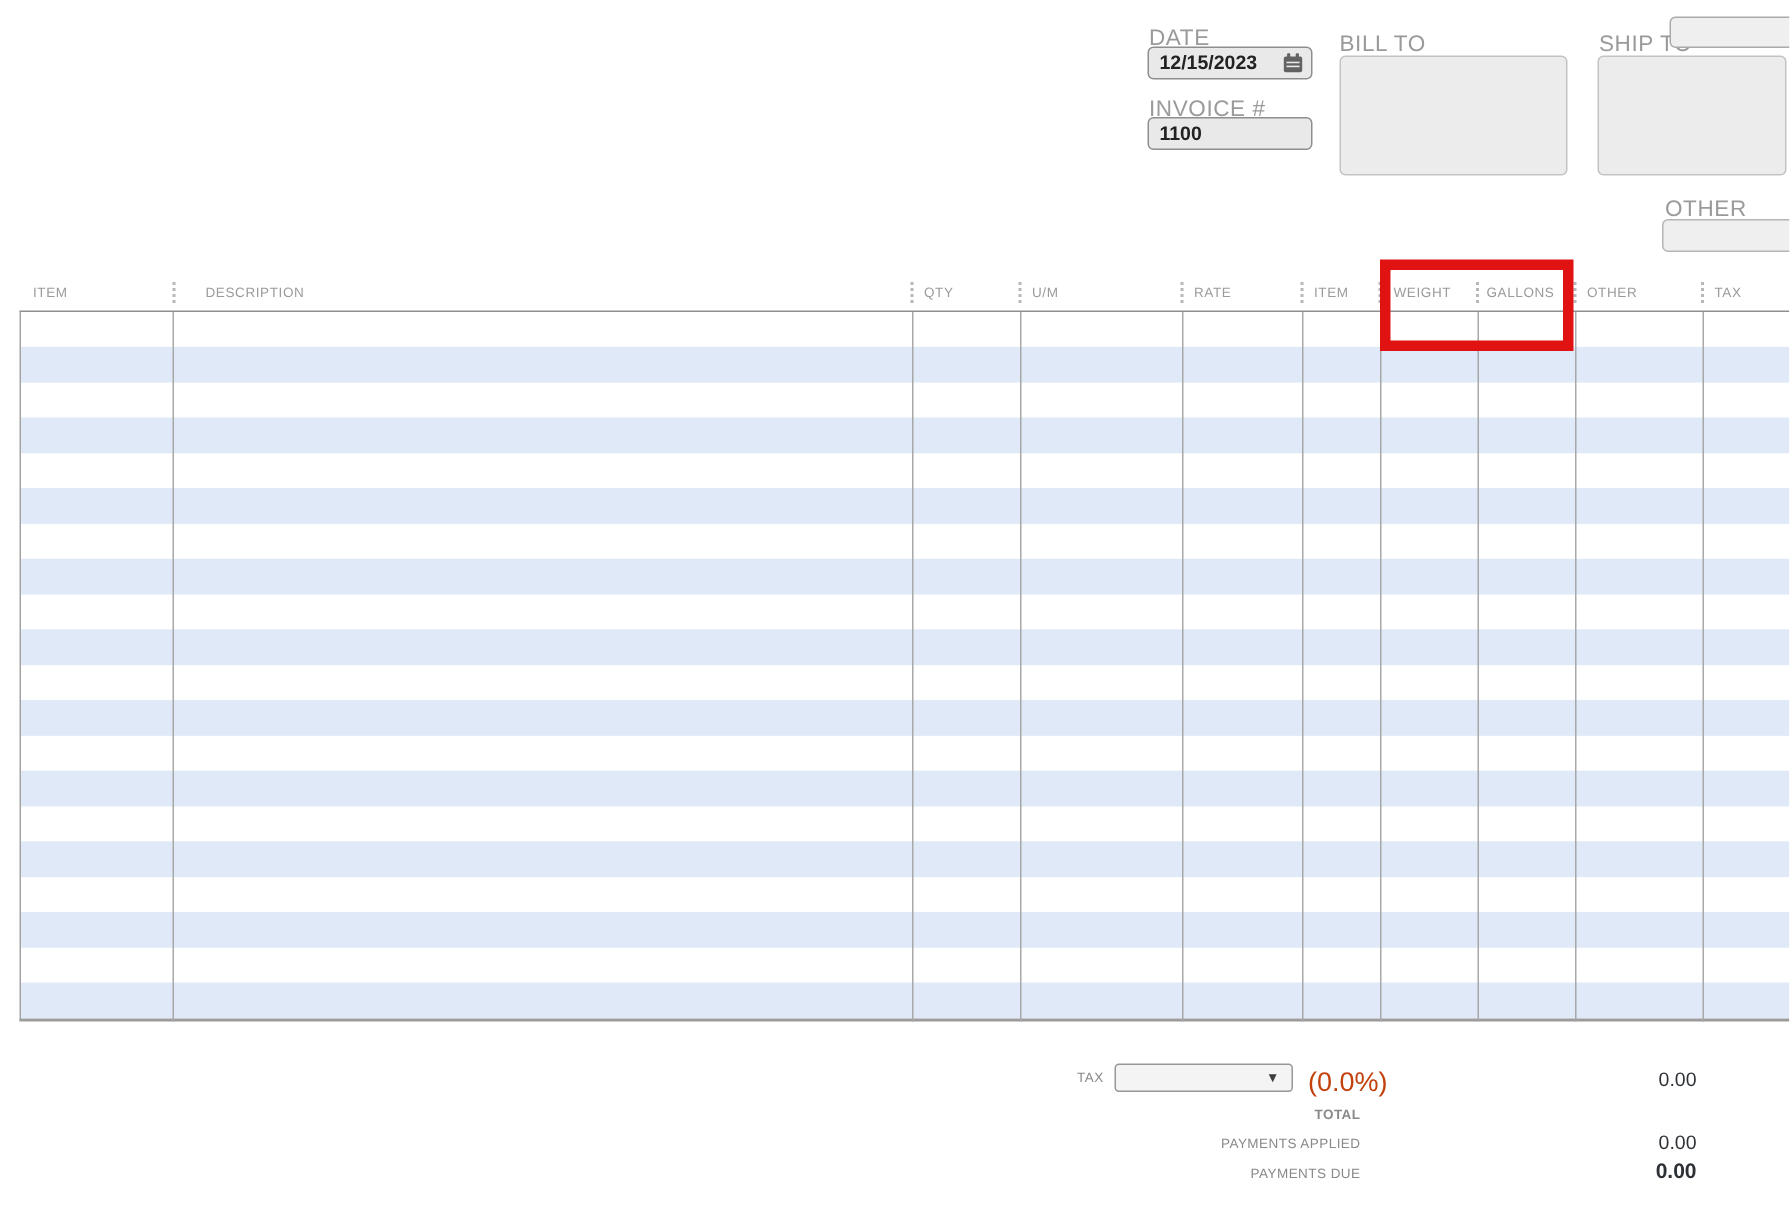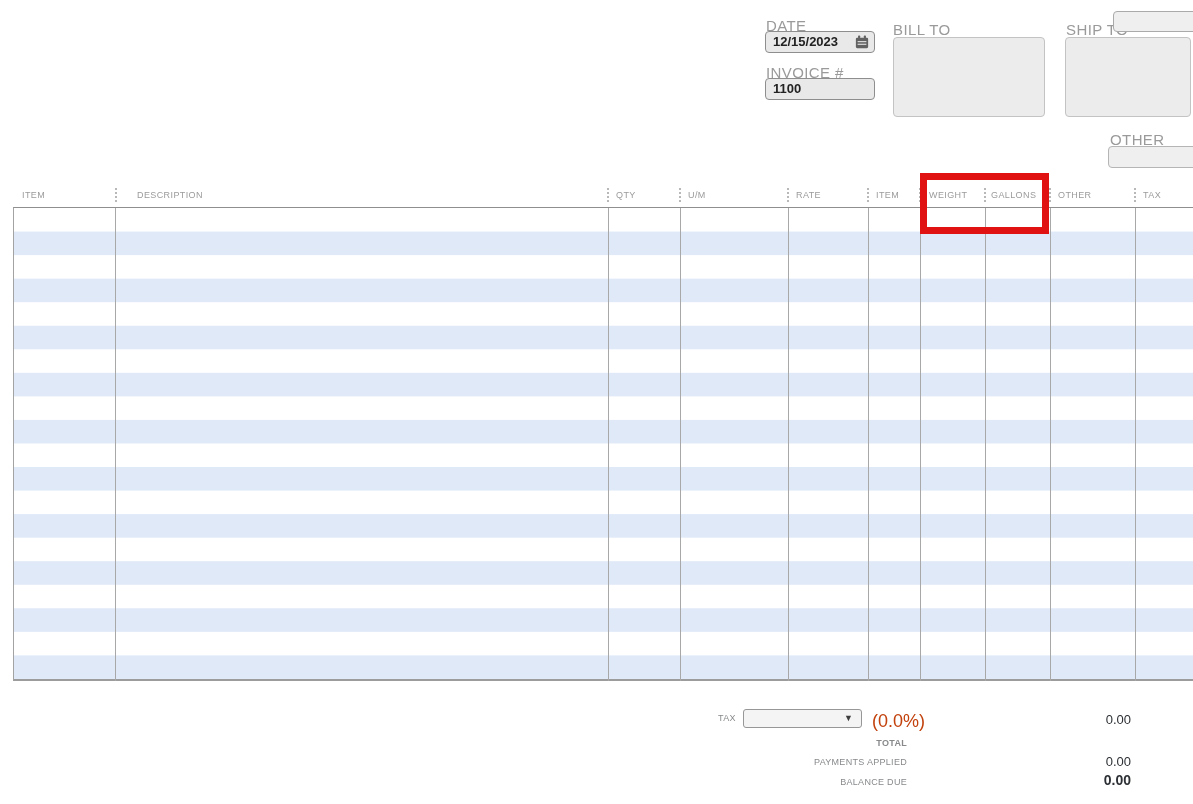--- a/index.html
+++ b/index.html
@@ -136,16 +136,16 @@
   </div>
   <div class="tax-rate">(0.0%)</div>
   <div class="t-amount" style="top:712px;">0.00</div>
 
   <div class="t-small-r" style="top:738px;font-weight:bold;">TOTAL</div>
   <div class="t-amount" style="top:736px;"></div>
 
   <div class="t-small-r" style="top:757px;">PAYMENTS APPLIED</div>
   <div class="t-amount" style="top:754px;">0.00</div>
 
-  <div class="t-small-r" style="top:777px;">BALANCE DUE</div>
+  <div class="t-small-r" style="top:777px;">PAYMENTS DUE</div>
   <div class="t-amount bold" style="top:772px;">0.00</div>
 
 </div>
 
 </body></html>

